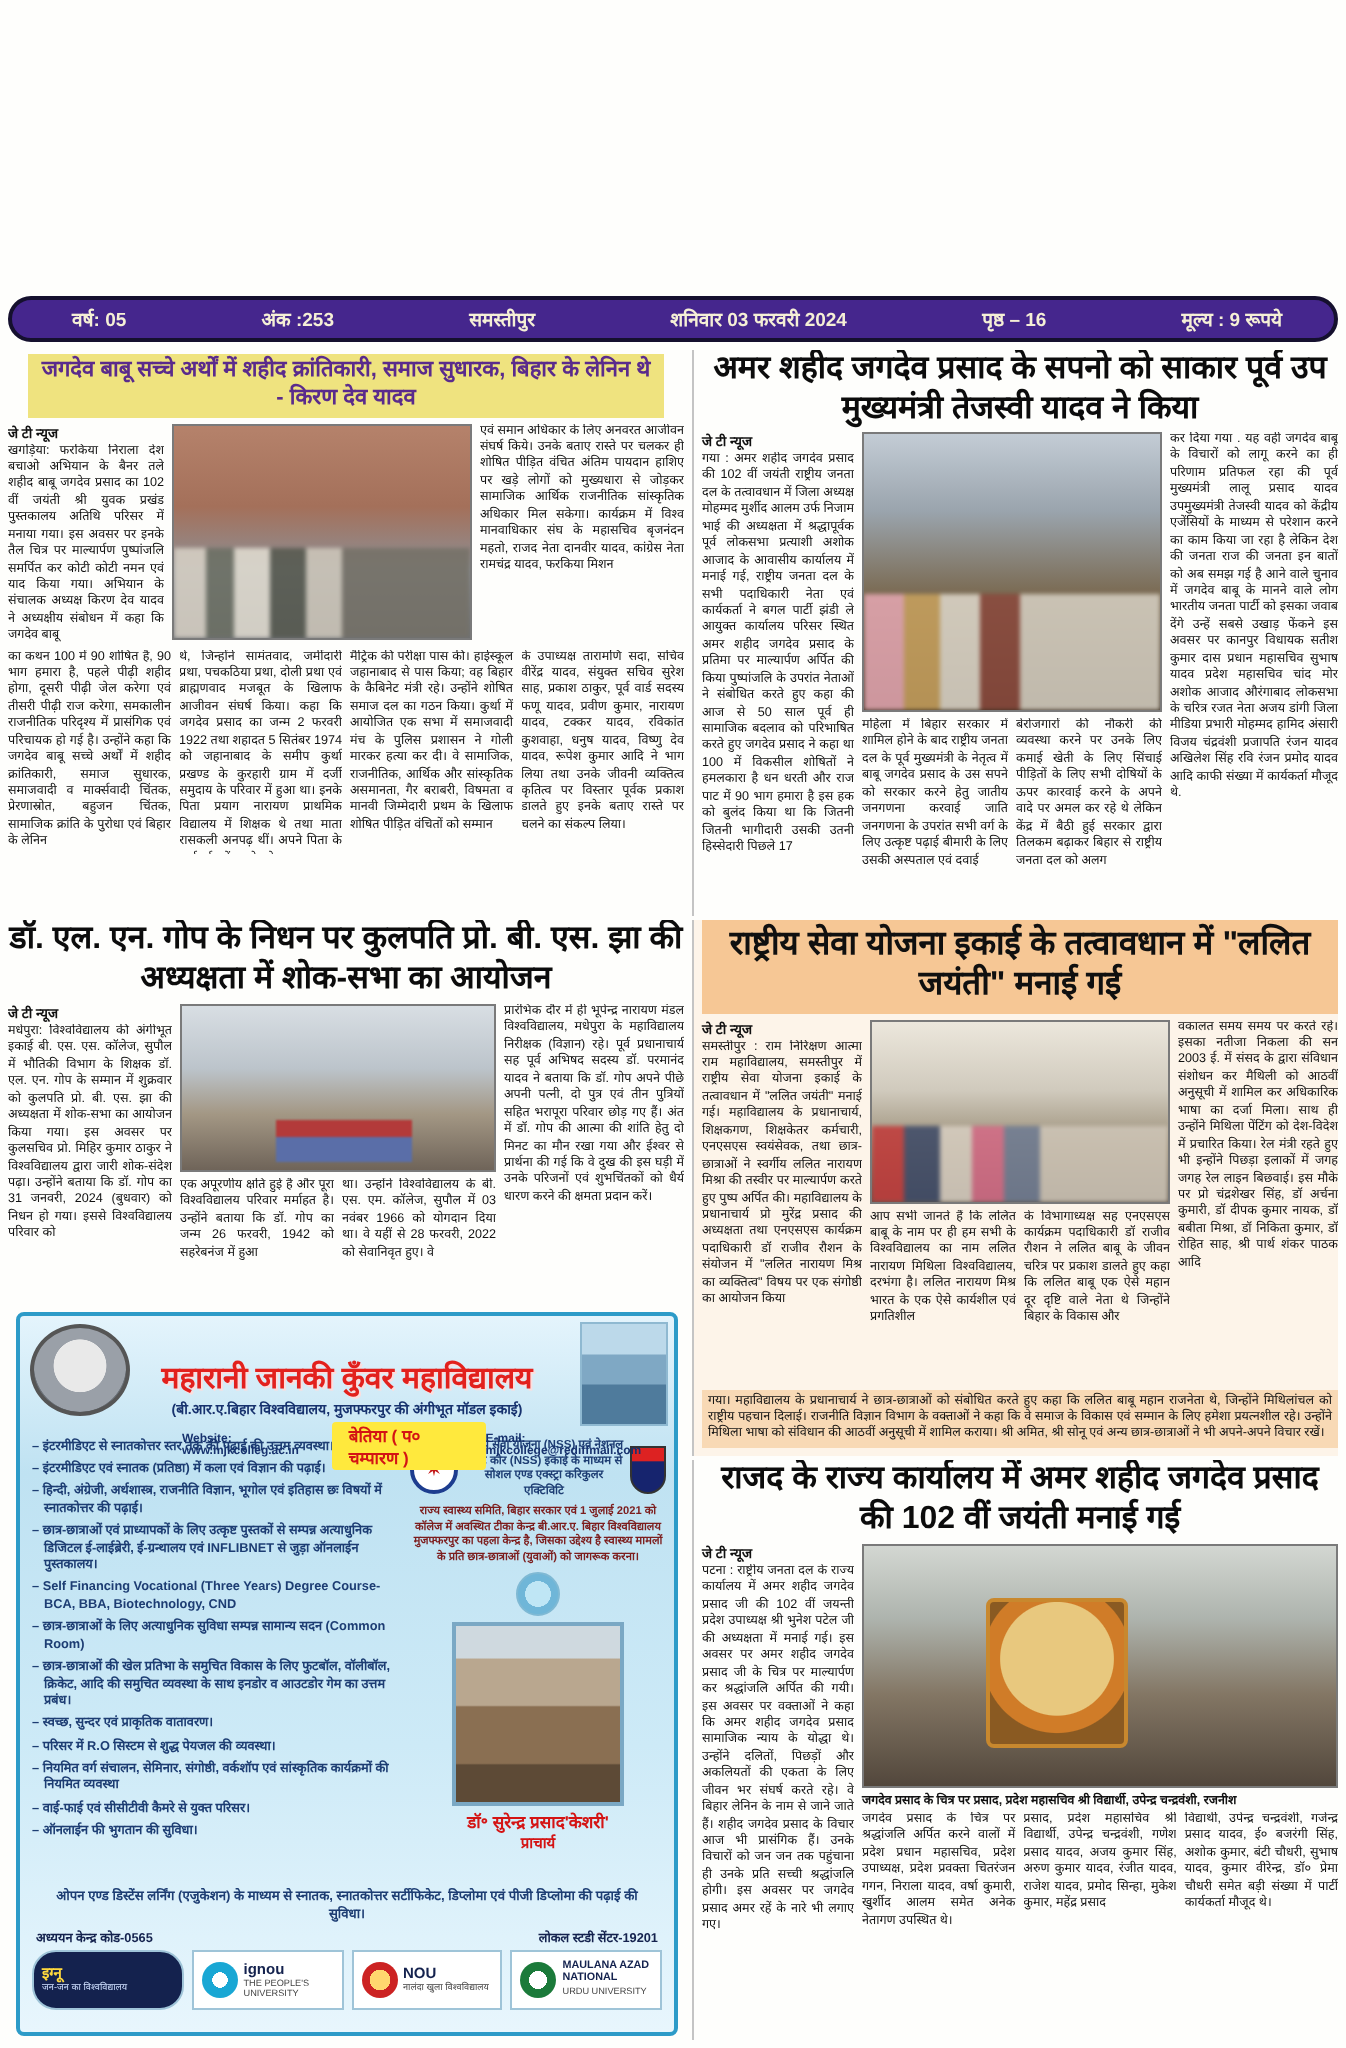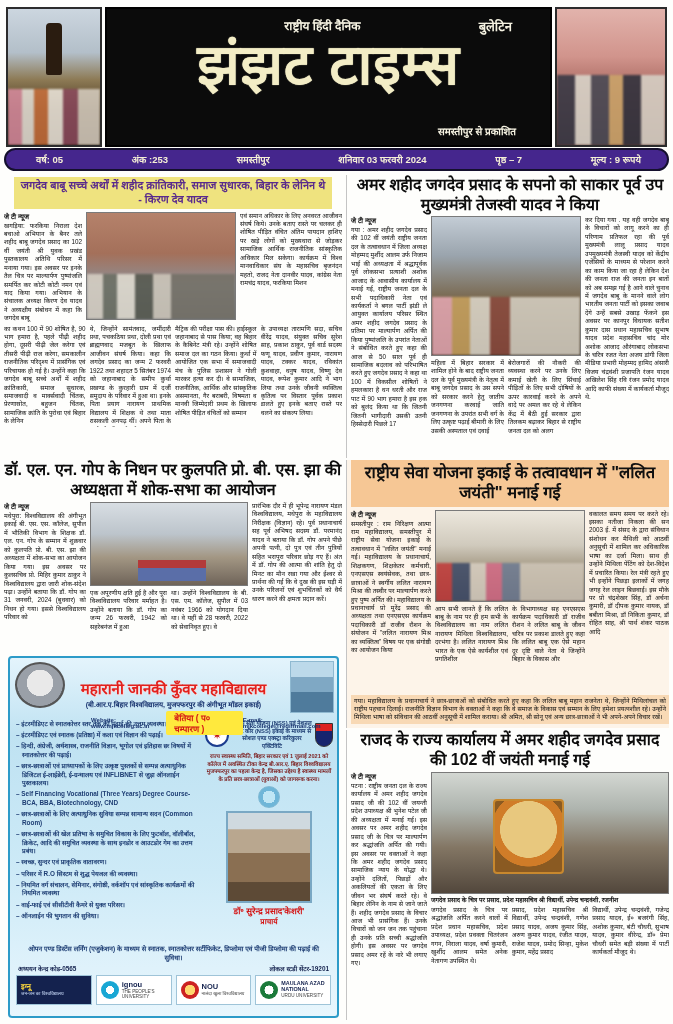--- a/index.html
+++ b/index.html
@@ -84,63 +84,48 @@
   .ad-shield { width:18px; height:24px; min-width:18px; background:linear-gradient(180deg,#d22 0 30%,#16246e 31% 100%); border-radius:0 0 9px 9px; border:1px solid #333; }
   .ad-health { font-size:5.6px; font-weight:bold; color:#7c1d1d; text-align:center; line-height:1.35; margin-top:3px; }
   .ad-rosette { width:22px; height:22px; border-radius:50%; background:radial-gradient(circle,#bfe6f5 0 45%,#6fb6d8 46% 100%); margin:3px 0; border:1px solid #7fb9d4; }
   .ad-principal { width:86px; height:92px; border:2px solid #7aa8c4; background:linear-gradient(180deg,#cfd9df 0 18%,#b9a78f 19% 45%,#8a6f52 46% 78%,#5d4a36 79% 100%); }
   .ad-pname { font-size:8.5px; font-weight:800; color:#d41414; margin-top:2px; text-align:center; }
   .ad-ptitle { font-size:7.5px; font-weight:bold; color:#d41414; text-align:center; }
   .ad-odl { font-size:6.6px; font-weight:bold; color:#1d3d73; text-align:center; line-height:1.35; padding:1px 14px; }
   .ad-codes { display:flex; justify-content:space-between; padding:0 8px; font-size:6.4px; font-weight:bold; color:#14224e; }
   .ad-logos { display:flex; gap:4px; align-items:center; padding:2px 6px 0 6px; }
   .logo-box { height:30px; display:flex; align-items:center; gap:3px; background:#fff; border:1px solid #9fc4d8; padding:1px 4px; flex:1; overflow:hidden; }
-  .logo-box.dark { background:#14224e; }
+  .logo-box.dark { background:#14224e;border-radius:12px; }
   .logo-glyph { width:18px; height:18px; min-width:18px; border-radius:50%; }
   .lg-cyan { background:radial-gradient(circle,#fff 0 30%,#19a7d4 31% 100%); }
   .lg-red  { background:radial-gradient(circle,#ffd76e 0 40%,#c22 41% 100%); }
   .lg-green{ background:radial-gradient(circle,#fff 0 35%,#1b7a3a 36% 100%); }
   .logo-name { font-size:7.5px; font-weight:800; color:#14224e; line-height:1.1; }
   .logo-box.dark .logo-name { color:#ffd93d; }
   .logo-sub { font-size:4.6px; color:#444; line-height:1.1; }
   .logo-box.dark .logo-sub { color:#cfe0ff; }
 
   
   .rjd { left:346px; top:730px; width:323px; height:290px; border-left:1px solid #c4c4c4; padding-left:4px; }
   .ph-rjd { background:linear-gradient(180deg,#d3d7d2 0%,#aeb4ae 30%,#837664 62%,#52473c 100%); }
   .ph-rjd .portrait { position:absolute; left:26%; top:22%; width:30%; height:62%; background:radial-gradient(circle at 50% 40%, #e8c87e 0 52%, #d07c28 53% 68%, #8a5a22 69% 100%); border:2px solid #c8882e; border-radius:4px; }
   .cap { font-size:6.2px; font-weight:bold; color:#111; margin:1px 0 2px 0; }
 </style>
 </head>
 <body>
 
 <div class="page">
 
-  <header class="masthead">
-    <div class="mast-photo left">
-      <div class="statue"></div>
-      <div class="crowd"></div>
-    </div>
-    <div class="mast-center">
-      <div class="mast-tagline">राष्ट्रीय हिंदी दैनिक</div>
-      <div class="mast-bulletin">बुलेटिन</div>
-      <div class="mast-title">झंझट टाइम्स</div>
-      <div class="mast-pub">समस्तीपुर से प्रकाशित</div>
-    </div>
-    <div class="mast-photo right">
-      <div class="crowd"></div>
-    </div>
-  </header>
 
   <div class="datebar">
     <span>वर्ष:  05</span>
     <span>अंक :253</span>
     <span>समस्तीपुर</span>
     <span>शनिवार 03 फरवरी 2024</span>
-    <span>पृष्ठ – 7</span>
+    <span>पृष्ठ – 16</span>
     <span>मूल्य : 9 रूपये</span>
   </div>
 
   <section class="sec lead-left">
     <div class="subhead">जगदेव बाबू सच्चे अर्थों में शहीद क्रांतिकारी, समाज सुधारक, बिहार के लेनिन थे - किरण देव यादव</div>
     <div class="row" style="height:110px;">
       <div style="width:78px;">
         <div class="byline">जे टी न्यूज</div>
         <div class="bt" style="height:100px;">खगड़िया: फरकिया निराला देश बचाओ अभियान के बैनर तले शहीद बाबू जगदेव प्रसाद का 102 वीं जयंती श्री युवक प्रखंड पुस्तकालय अतिथि परिसर में मनाया गया। इस अवसर पर इनके तैल चित्र पर माल्यार्पण पुष्पांजलि समर्पित कर कोटी कोटी नमन एवं याद किया गया। अभियान के संचालक अध्यक्ष किरण देव यादव ने अध्यक्षीय संबोधन में कहा कि जगदेव बाबू</div>
       </div>

